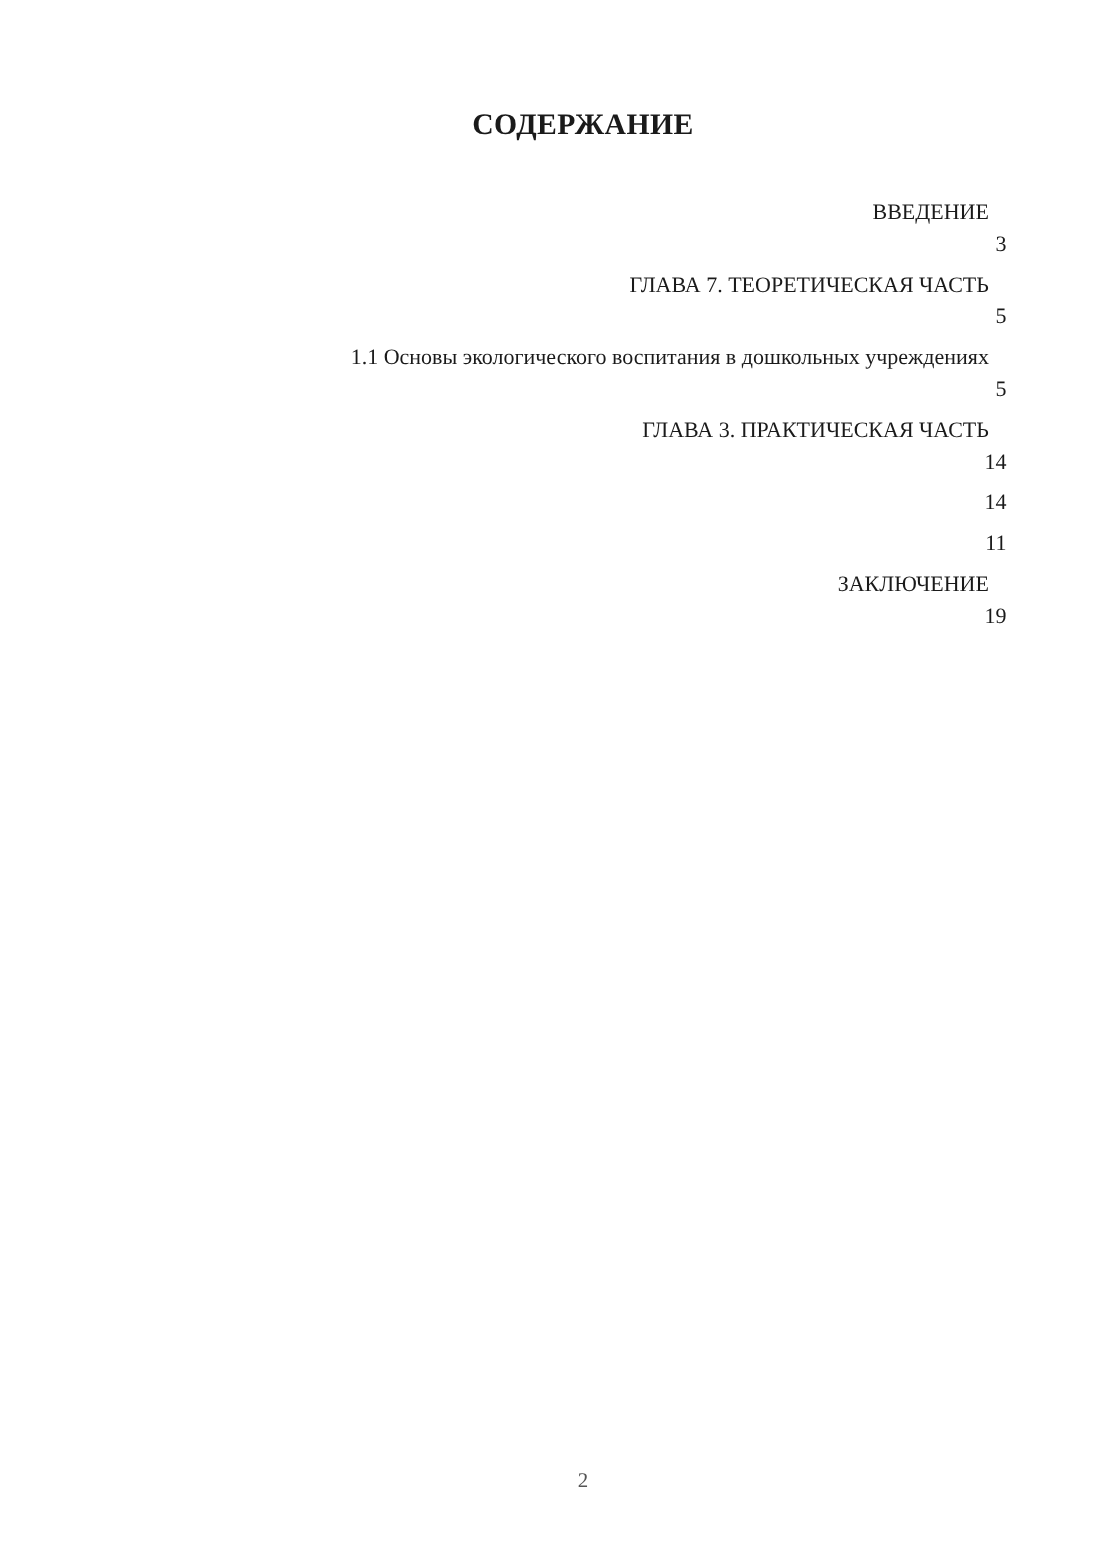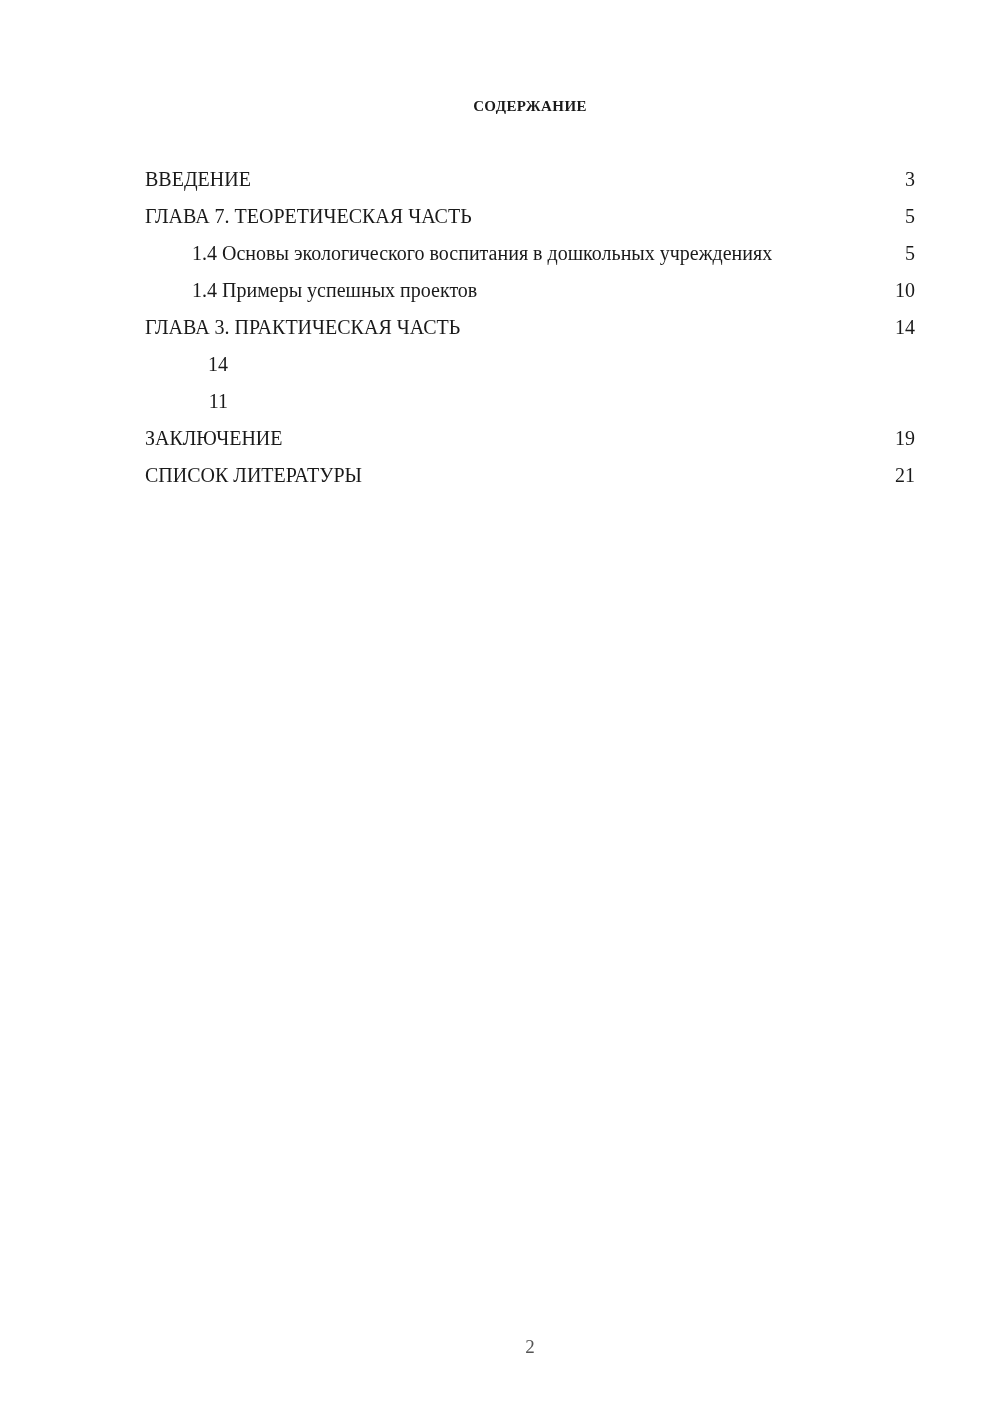--- a/index.html
+++ b/index.html
@@ -16,35 +16,36 @@
   .page {
     position: relative;
     width: 1000px;
     height: 1414px;
     box-sizing: border-box;
     padding: 98px 85px 0 145px;
     background: #ffffff;
     overflow: hidden;
   }
   .doc-title {
-    font-size: 15px;
+    font-size: 27px;
     font-weight: bold;
     text-align: center;
     margin: 0 0 50px 0;
     letter-spacing: 0.4px;
   }
   .toc {
     width: 100%;
   }
   .toc-row {
     display: flex;
     align-items: flex-end;
     margin-bottom: 8px;
     font-size: 20px;
     line-height: 1.45;
+    flex-direction: column;
   }
   .toc-row.indent {
     padding-left: 47px;
   }
   .toc-label {
     flex: 1 1 auto;
     padding-right: 16px;
   }
   .toc-page {
     flex: 0 0 auto;
@@ -75,51 +76,43 @@
       <span class="toc-label">ВВЕДЕНИЕ</span>
       <span class="toc-page">3</span>
     </div>
 
     <div class="toc-row">
       <span class="toc-label">ГЛАВА 7. ТЕОРЕТИЧЕСКАЯ ЧАСТЬ</span>
       <span class="toc-page">5</span>
     </div>
 
     <div class="toc-row indent">
-      <span class="toc-label">1.4 Основы экологического воспитания в дошкольных учреждениях</span>
+      <span class="toc-label">1.1 Основы экологического воспитания в дошкольных учреждениях</span>
       <span class="toc-page">5</span>
     </div>
 
 
 
-    <div class="toc-row indent">
-      <span class="toc-label">1.4 Примеры успешных проектов</span>
-      <span class="toc-page">10</span>
-    </div>
 
     <div class="toc-row">
       <span class="toc-label">ГЛАВА 3. ПРАКТИЧЕСКАЯ ЧАСТЬ</span>
       <span class="toc-page">14</span>
     </div>
 
     <div class="toc-row indent">
       <span class="toc-page">14</span>
     </div>
 
     <div class="toc-row indent">
       <span class="toc-page">11</span>
     </div>
 
     <div class="toc-row">
       <span class="toc-label">ЗАКЛЮЧЕНИЕ</span>
       <span class="toc-page">19</span>
     </div>
 
-    <div class="toc-row">
-      <span class="toc-label">СПИСОК ЛИТЕРАТУРЫ</span>
-      <span class="toc-page">21</span>
-    </div>
 
   </div>
 
   <div class="page-number">2</div>
 
 </div>
 
 </body></html>

